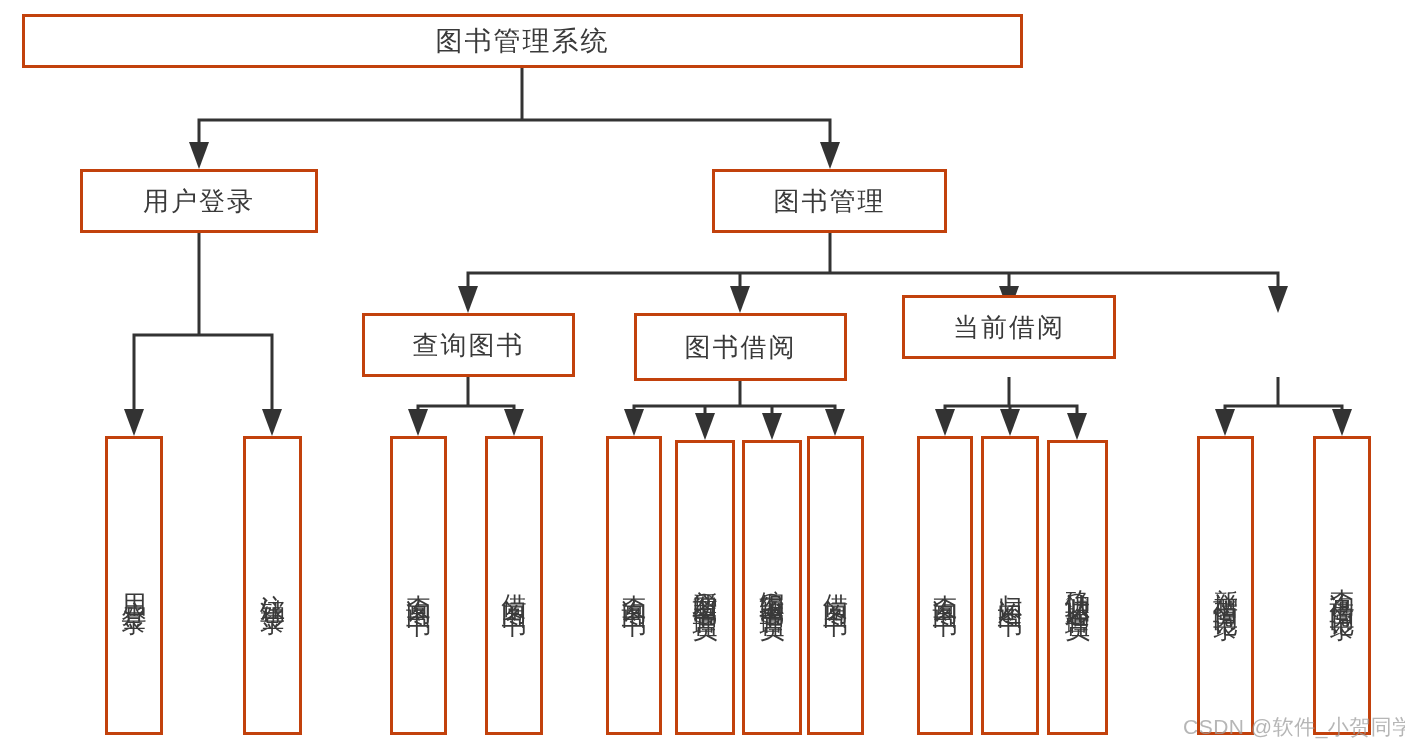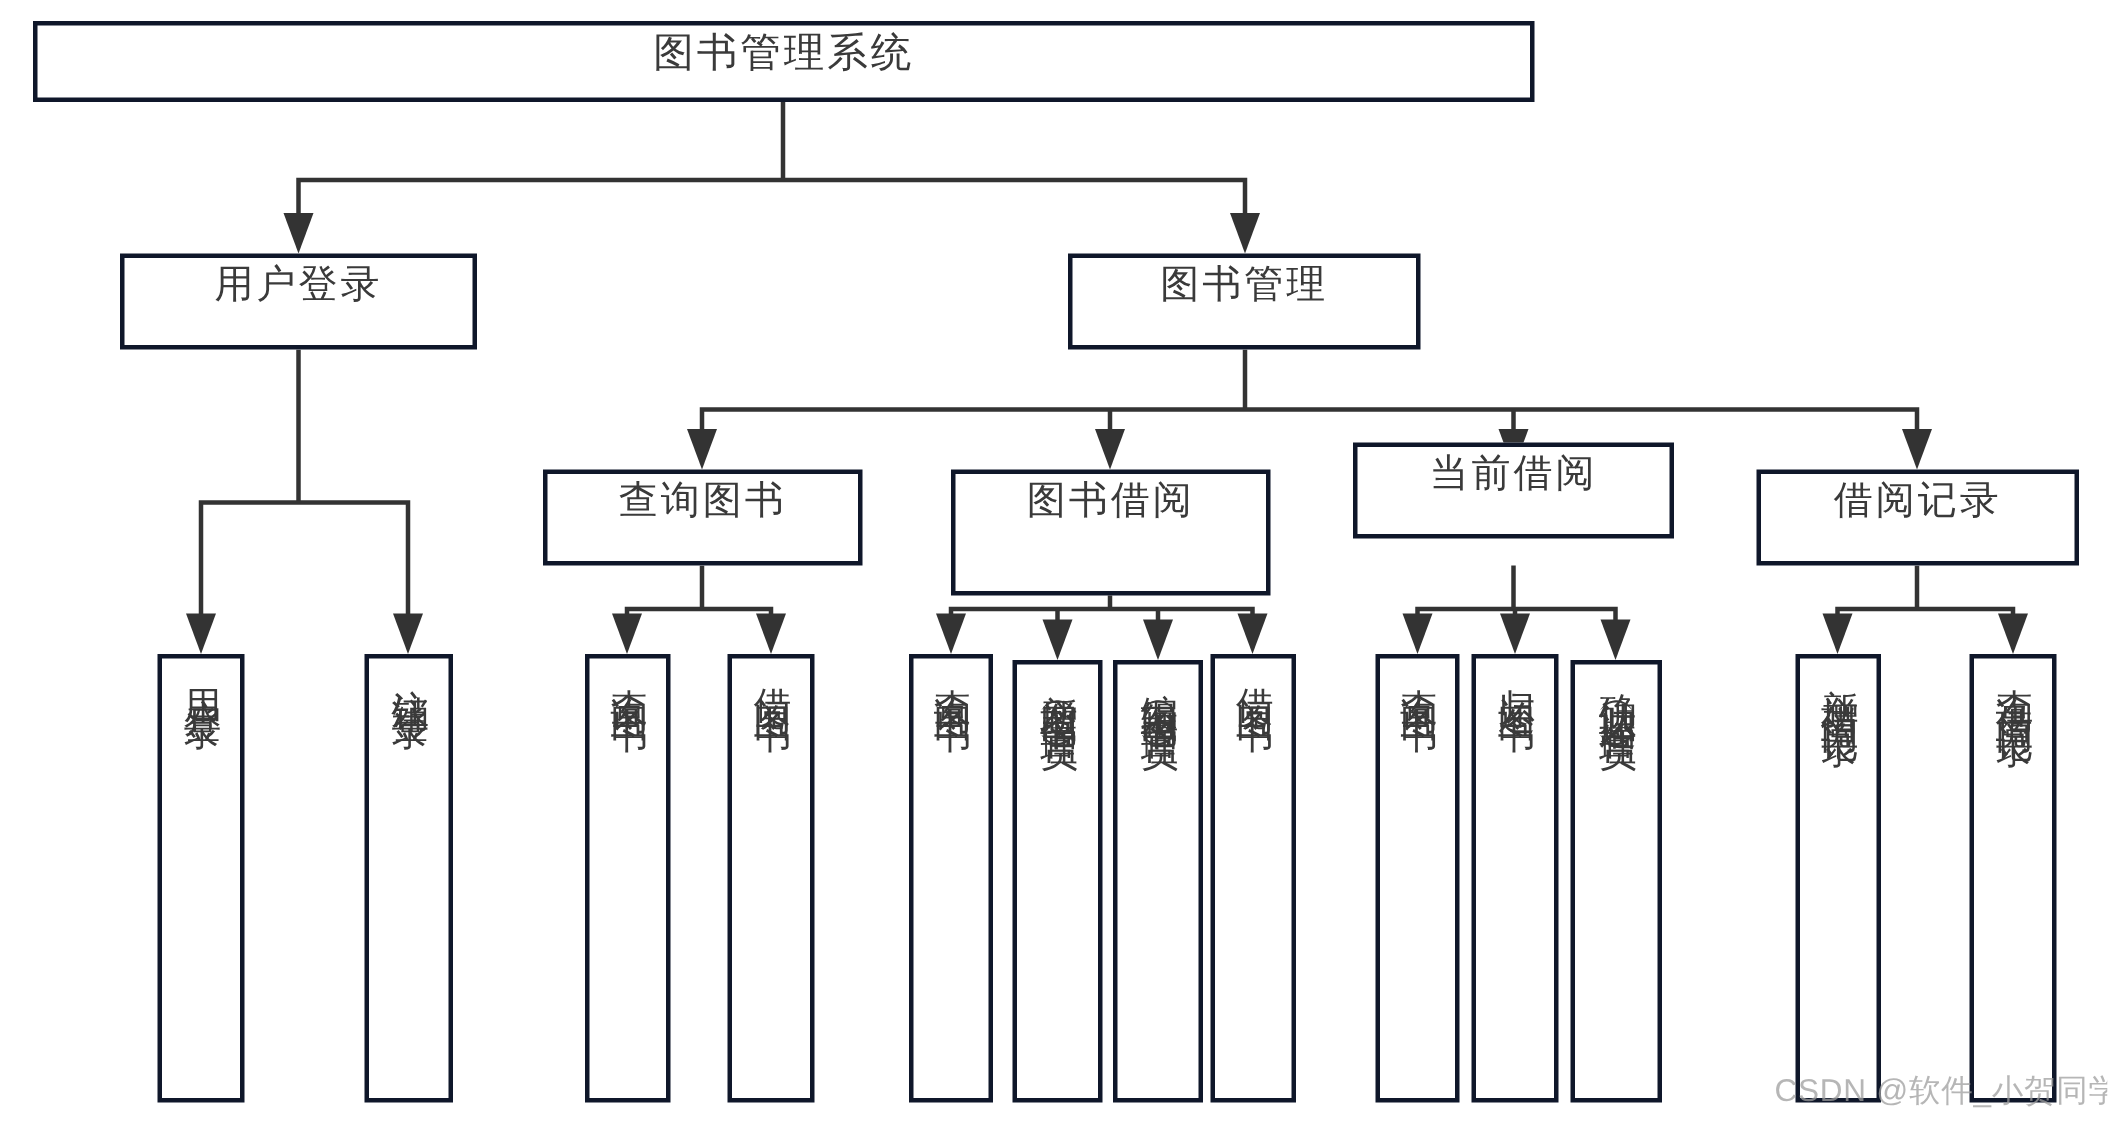--- a/index.html
+++ b/index.html
@@ -4,22 +4,22 @@
 <style>
   * { margin:0; padding:0; box-sizing:border-box; }
   html,body { background:#ffffff; }
   body { font-family:"Liberation Sans", sans-serif; }
   .canvas {
     position:relative; width:1405px; height:747px;
     background:#ffffff; overflow:hidden;
   }
   .connectors { position:absolute; left:0; top:0; z-index:1; }
   .node {
-    position:absolute; background:#ffffff; border:3px solid #0f172a;
-    display:flex; align-items:flex-start; justify-content:center;
+    position:absolute; background:#ffffff; border:3px solid #c2410c;
+    display:flex; align-items:center; justify-content:center;
     z-index:2; color:#3a3a3a;
   }
   .h-node { font-size:26px; letter-spacing:2px; white-space:nowrap; }
   .root-node { font-size:27px; }
   .v-node .vtext {
     writing-mode:vertical-rl; text-orientation:mixed;
     font-size:25px; letter-spacing:6px; line-height:1; white-space:nowrap;
   }
   .watermark {
     position:absolute; left:1183px; top:713px; z-index:3;
@@ -94,28 +94,25 @@
   <div class="node h-node" style="left:80px; top:169px; width:238px; height:64px;">
     <span>用户登录</span>
   </div>
   <div class="node h-node" style="left:712px; top:169px; width:235px; height:64px;">
     <span>图书管理</span>
   </div>
 
   <div class="node h-node" style="left:362px; top:313px; width:213px; height:64px;">
     <span>查询图书</span>
   </div>
-  <div class="node h-node" style="left:634px; top:313px; width:213px; height:84px;">
+  <div class="node h-node" style="left:634px; top:313px; width:213px; height:68px;">
     <span>图书借阅</span>
   </div>
   <div class="node h-node" style="left:902px; top:295px; width:214px; height:64px;">
     <span>当前借阅</span>
-  </div>
-  <div class="node h-node" style="left:1171px; top:313px; width:215px; height:64px;">
-    <span>借阅记录</span>
   </div>
 
   <div class="node v-node" style="left:105px; top:436px; width:58px; height:299px;">
     <span class="vtext">用户登录</span>
   </div>
   <div class="node v-node" style="left:243px; top:436px; width:59px; height:299px;">
     <span class="vtext">注销登录</span>
   </div>
 
   <div class="node v-node" style="left:390px; top:436px; width:57px; height:299px;">

